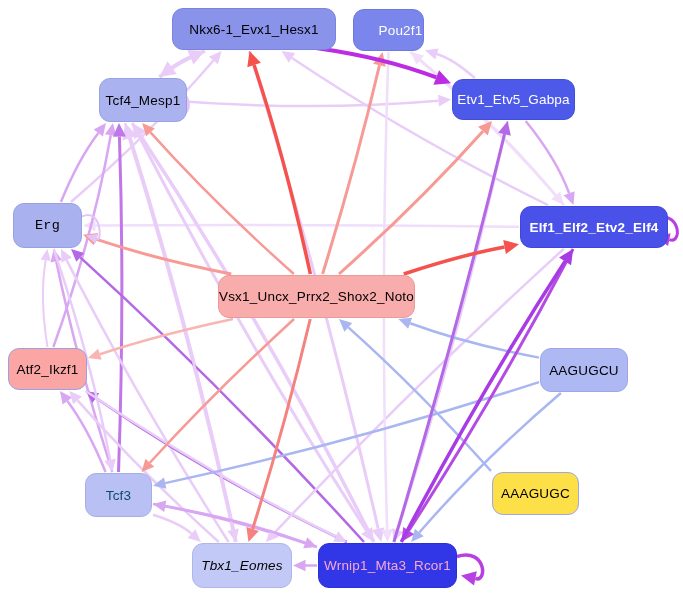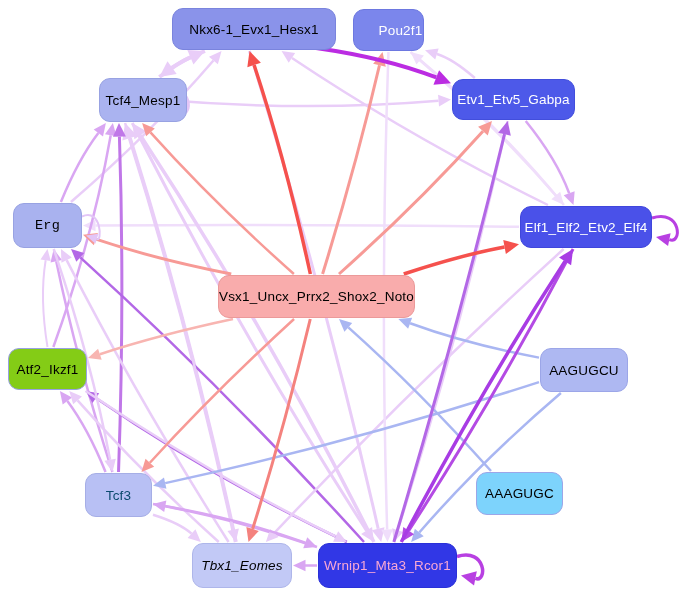--- a/index.html
+++ b/index.html
@@ -136,42 +136,42 @@
   <div id="node-layer">
       <div class="node" style="left: 172px; top: 8px; width: 164px; height: 42px; background: rgb(138, 147, 234); color: rgb(0, 0, 0); border: 1px solid rgb(122, 132, 221);">
         <span>Nkx6-1_Evx1_Hesx1</span>
       </div>
       <div class="node" style="left: 353px; top: 9px; width: 71px; height: 42px; background: rgb(123, 134, 236); color: rgb(255, 255, 255); border: 1px solid rgb(109, 120, 224); padding-left: 24px;">
         <span>Pou2f1</span>
       </div>
       <div class="node" style="left: 452px; top: 79px; width: 123px; height: 41px; background: rgb(77, 89, 233); color: rgb(255, 255, 255); border: 1px solid rgb(66, 78, 220);">
         <span>Etv1_Etv5_Gabpa</span>
       </div>
-      <div class="node" style="left: 520px; top: 206px; width: 132px; height: 42px; background: rgb(74, 81, 233); color: rgb(255, 255, 255); border: 1px solid rgb(64, 70, 220);">
+      <div class="node" style="left: 520px; top: 206px; width: 148px; height: 42px; background: rgb(74, 81, 233); color: rgb(255, 255, 255); border: 1px solid rgb(64, 70, 220); font-weight: bold;">
         <span>Elf1_Elf2_Etv2_Elf4</span>
       </div>
       <div class="node" style="left: 75px; top: 78px; width: 88px; height: 44px; background: rgb(170, 179, 240); color: rgb(0, 0, 0); border: 1px solid rgb(152, 162, 226); margin-left: 24px;">
         <span>Tcf4_Mesp1</span>
       </div>
       <div class="node" style="left: 13px; top: 203px; width: 69px; height: 45px; background: rgb(169, 178, 239); color: rgb(0, 0, 0); border: 1px solid rgb(152, 162, 226); font-family: Liberation Mono, monospace;">
         <span>Erg</span>
       </div>
       <div class="node" style="left: 218px; top: 275px; width: 197px; height: 43px; background: rgb(249, 172, 172); color: rgb(0, 0, 0); border: 1px solid rgb(235, 154, 154);">
         <span>Vsx1_Uncx_Prrx2_Shox2_Noto</span>
       </div>
-      <div class="node" style="left: 8px; top: 348px; width: 79px; height: 42px; background: #84cc16; color: rgb(0, 0, 0); border: 1px solid rgb(152, 162, 226);">
+      <div class="node" style="left: 8px; top: 348px; width: 79px; height: 42px; background: #fca5a5; color: rgb(0, 0, 0); border: 1px solid rgb(152, 162, 226);">
         <span>Atf2_Ikzf1</span>
       </div>
       <div class="node" style="left: 540px; top: 348px; width: 88px; height: 44px; background: rgb(174, 184, 242); color: rgb(0, 0, 0); border: 1px solid rgb(156, 166, 232);">
         <span>AAGUGCU</span>
       </div>
       <div class="node" style="left: 85px; top: 473px; width: 67px; height: 44px; background: rgb(184, 192, 244); color: #0c4a6e; border: 1px solid rgb(166, 174, 230);">
         <span>Tcf3</span>
       </div>
-      <div class="node" style="left: 476px; top: 472px; width: 87px; height: 43px; background: #7dd3fc; color: rgb(0, 0, 0); border: 1px solid rgb(156, 166, 232);">
+      <div class="node" style="left: 492px; top: 472px; width: 87px; height: 43px; background: #fde047; color: rgb(0, 0, 0); border: 1px solid rgb(156, 166, 232);">
         <span>AAAGUGC</span>
       </div>
       <div class="node" style="left: 192px; top: 543px; width: 100px; height: 45px; background: rgb(194, 201, 246); color: rgb(0, 0, 0); border: 1px solid rgb(174, 182, 234); font-style: italic;">
         <span>Tbx1_Eomes</span>
       </div>
       <div class="node" style="left: 318px; top: 543px; width: 139px; height: 45px; background: rgb(49, 55, 230); color: #f9a8d4; border: 1px solid rgb(42, 48, 216);">
         <span>Wrnip1_Mta3_Rcor1</span>
       </div>
     </div>
 </div>

